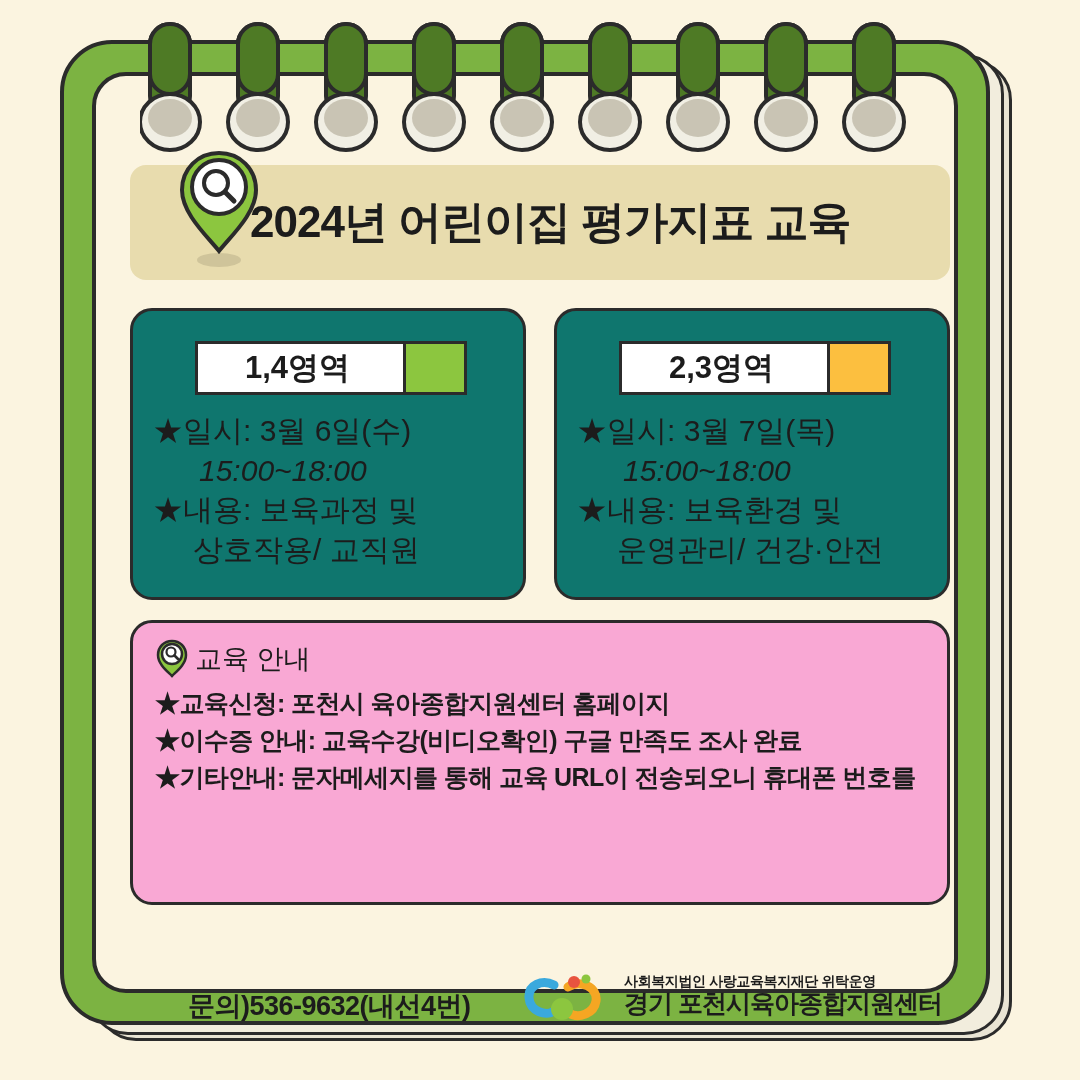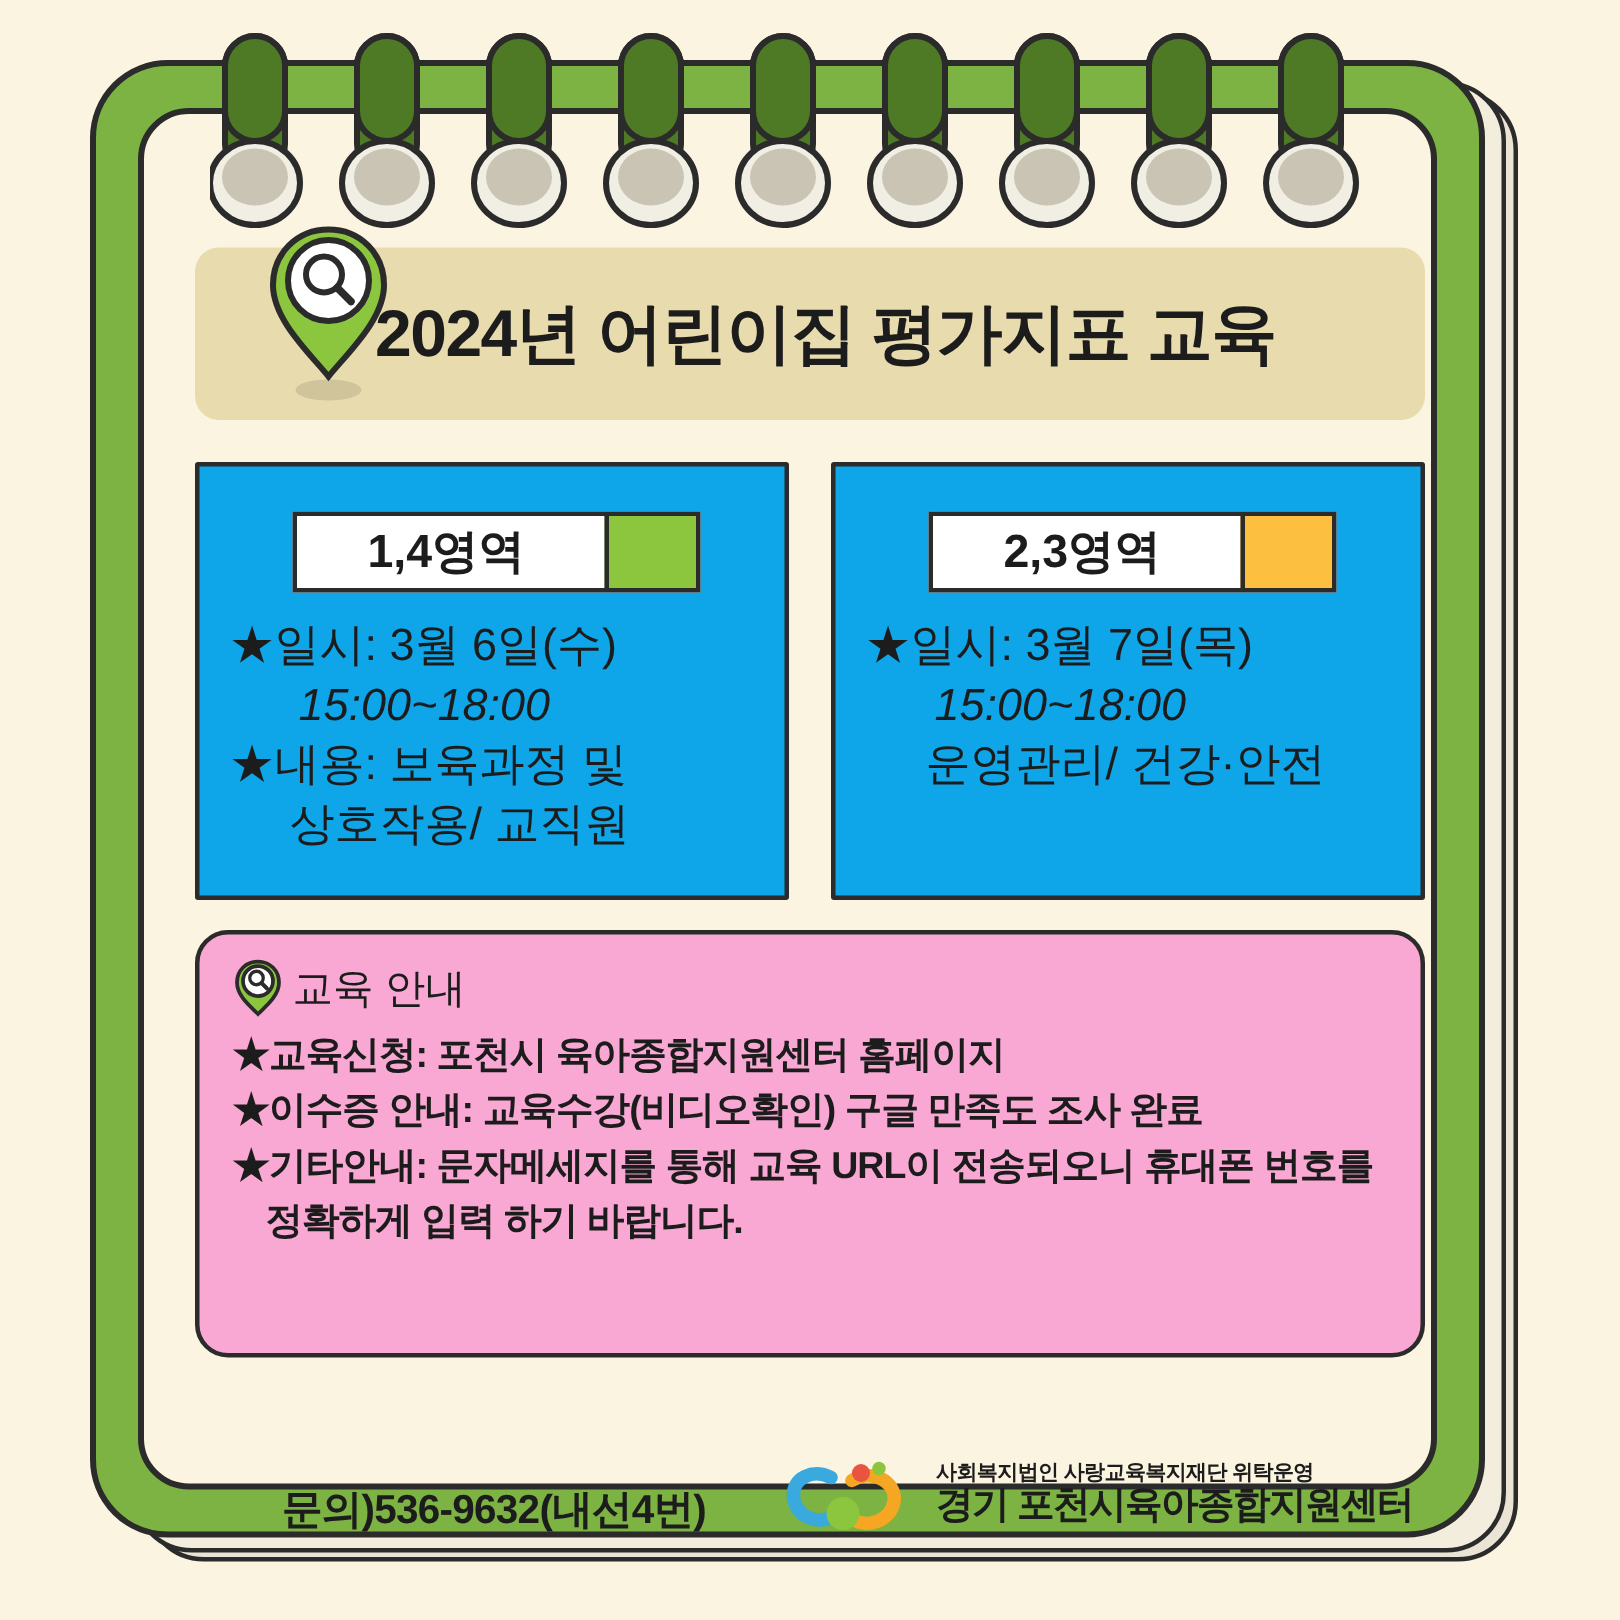--- a/index.html
+++ b/index.html
@@ -113,23 +113,23 @@
     top: 308px;
     width: 820px;
     height: 292px;
     display: flex;
     justify-content: space-between;
     z-index: 6;
   }
   .card {
     width: 396px;
     height: 292px;
-    background: #0ea5e9;
+    background: #0f766e;
     border: 3px solid #2b2b2b;
-    border-radius: 2px;
+    border-radius: 22px;
     box-sizing: border-box;
     position: relative;
   }
   .chip {
     position: absolute;
     top: 30px;
     left: 62px;
     width: 272px;
     height: 54px;
     border: 3px solid #2b2b2b;
@@ -339,40 +339,40 @@
     </div>
 
     <div class="card">
       <div class="chip">
         <div class="chip-label">2,3영역</div>
         <div class="chip-swatch" id="sw2" style="background: rgb(252, 191, 63);"></div>
       </div>
       <div class="card-lines">
         <div class="l1">★일시: 3월 7일(목)</div>
         <div class="l2">15:00~18:00</div>
+        <div class="l3">★내용: 보육환경 및</div>
         <div class="l4">운영관리/ 건강·안전</div>
       </div>
     </div>
 
   </div>
 
   <div class="info">
     <div class="info-head">
       <svg class="pin-small" viewBox="0 0 34 40">
         <path d="M17 2 C9 2 3 8 3 16 C3 25 12 32 17 37 C22 32 31 25 31 16 C31 8 25 2 17 2 Z" fill="#8cc63f" stroke="#2b2b2b" stroke-width="2.5"></path>
         <circle cx="17" cy="15" r="10" fill="#ffffff" stroke="#2b2b2b" stroke-width="2.5"></circle>
         <circle cx="16" cy="13" r="4.5" fill="none" stroke="#2b2b2b" stroke-width="2.2"></circle>
         <line x1="19.5" y1="16.5" x2="23" y2="20" stroke="#2b2b2b" stroke-width="2.6" stroke-linecap="round"></line>
       </svg>
       <span>교육 안내</span>
     </div>
     <div class="info-line">★교육신청: 포천시 육아종합지원센터 홈페이지</div>
     <div class="info-line">★이수증 안내: 교육수강(비디오확인) 구글 만족도 조사 완료</div>
     <div class="info-line">★기타안내: 문자메세지를 통해 교육 URL이 전송되오니 휴대폰 번호를</div>
-    <div class="info-line"><span class="indent">정확하게 입력 하기 바랍니다.</span></div>
   </div>
 
   <div class="footer">
     <div class="contact">문의)536-9632(내선4번)</div>
 
     <div class="logo-block">
       <svg class="logo-mark" viewBox="0 0 78 56">
         <path d="M30 12 C18 6 4 12 5 25 C6 38 22 44 30 38" fill="none" stroke="#3aa9dd" stroke-width="9" stroke-linecap="round"></path>
         <path d="M44 14 C56 6 74 14 72 28 C70 41 54 46 45 40" fill="none" stroke="#f5a623" stroke-width="9" stroke-linecap="round"></path>
         <circle cx="38" cy="36" r="11" fill="#8cc63f"></circle>

